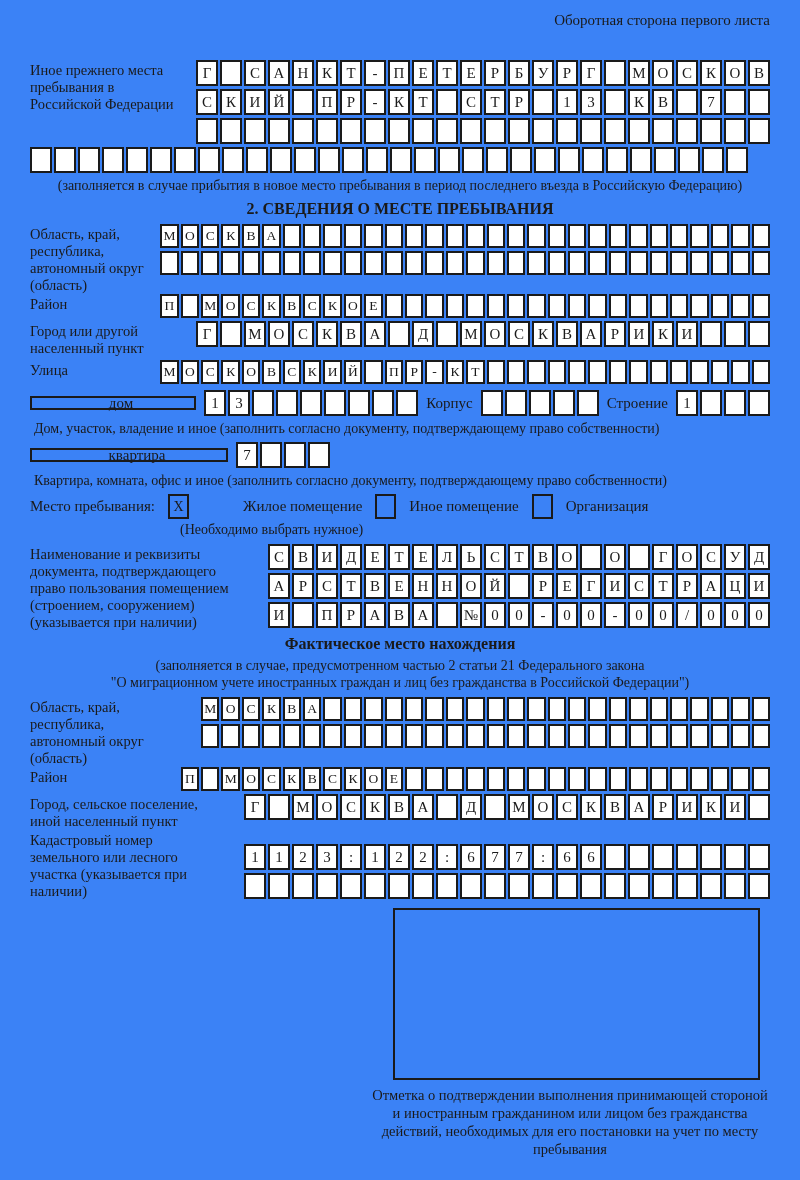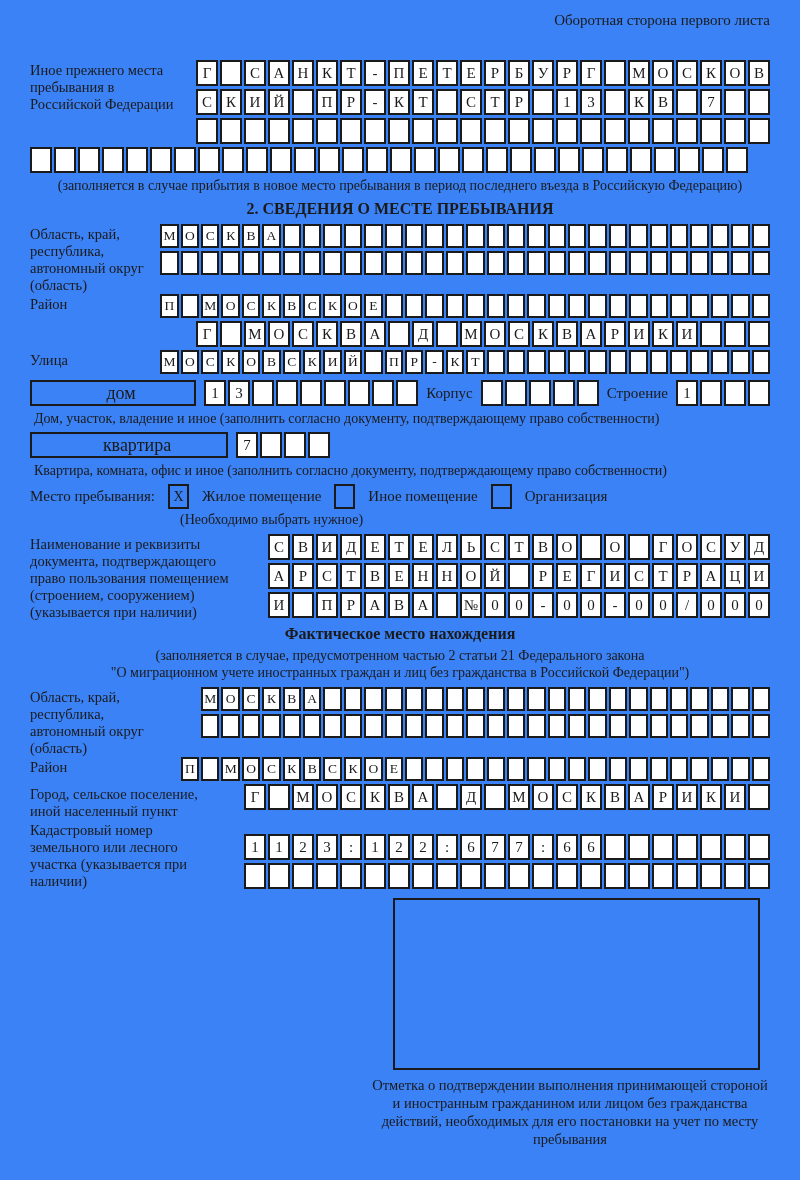--- a/index.html
+++ b/index.html
@@ -19,22 +19,22 @@
   .grid { display:flex; gap:2px; }
   .cell {
     border:2px solid #1a1a1a; background:#fff; flex:0 0 auto;
     display:flex; align-items:center; justify-content:center;
     font-family:"Liberation Serif", serif;
   }
   .grid.lg .cell { width:22px; height:26px; font-size:15px; }
   .grid.sm .cell { width:18.4px; height:24px; font-size:13.5px; }
 
   .wide-box {
-    border:2px solid #1a1a1a; height:26px; display:flex;
-    align-items:center; justify-content:center; font-size:18px;padding-left:16px;
+    border:2px solid #1a1a1a; height:14px; display:flex;
+    align-items:center; justify-content:center; font-size:15px;padding-left:16px;
   }
   .caption { line-height:17px; font-size:14px; }
   .caption.center { text-align:center; }
   .section-title { text-align:center; font-weight:bold; font-size:16px; }
 
   .inline-row { display:flex; align-items:center; }
   .checkbox {
     width:21px; height:25px; border:2px solid #1a1a1a; flex:0 0 auto;
     display:flex; align-items:center; justify-content:center; font-size:14px;
   }
@@ -276,20 +276,21 @@
           <span class="cell"></span>
           <span class="cell"></span>
           <span class="cell"></span>
           <span class="cell"></span>
           <span class="cell"></span>
         </div>
     </div>
   </div>
 
   <div class="field-group" style="margin-top:3px;">
+    <div class="flabel" style="width:150px;">Город или другой населенный пункт</div>
     <div class="fgrids">
       <div class="grid lg">
           <span class="cell">Г</span>
           <span class="cell"></span>
           <span class="cell">М</span>
           <span class="cell">О</span>
           <span class="cell">С</span>
           <span class="cell">К</span>
           <span class="cell">В</span>
           <span class="cell">А</span>
@@ -389,21 +390,21 @@
         <span class="cell"></span>
         <span class="cell"></span>
         <span class="cell"></span>
       </div>
   </div>
   <div class="caption" style="margin-top:4px; padding-left:4px;">Квартира, комната, офис и иное (заполнить согласно документу, подтверждающему право собственности)</div>
 
   <div class="inline-row" style="margin-top:5px; gap:13px;">
     <div style="font-size:15px;">Место пребывания:</div>
     <div class="checkbox">X</div>
-    <div style="font-size:15px;">Жилое помещение</div>
+    <div style="font-size:15px;margin-left:41px;">Жилое помещение</div>
     <div class="checkbox"></div>
     <div style="font-size:15px;">Иное помещение</div>
     <div class="checkbox"></div>
     <div style="font-size:15px;">Организация</div>
   </div>
   <div class="caption" style="width:420px; margin-left:150px; text-align:left; margin-top:2px;">(Необходимо выбрать нужное)</div>
 
   <div class="field-group" style="margin-top:6px;">
     <div class="flabel" style="width:215px;">Наименование и реквизиты документа, подтверждающего право пользования помещением (строением, сооружением) (указывается при наличии)</div>
     <div class="fgrids">

